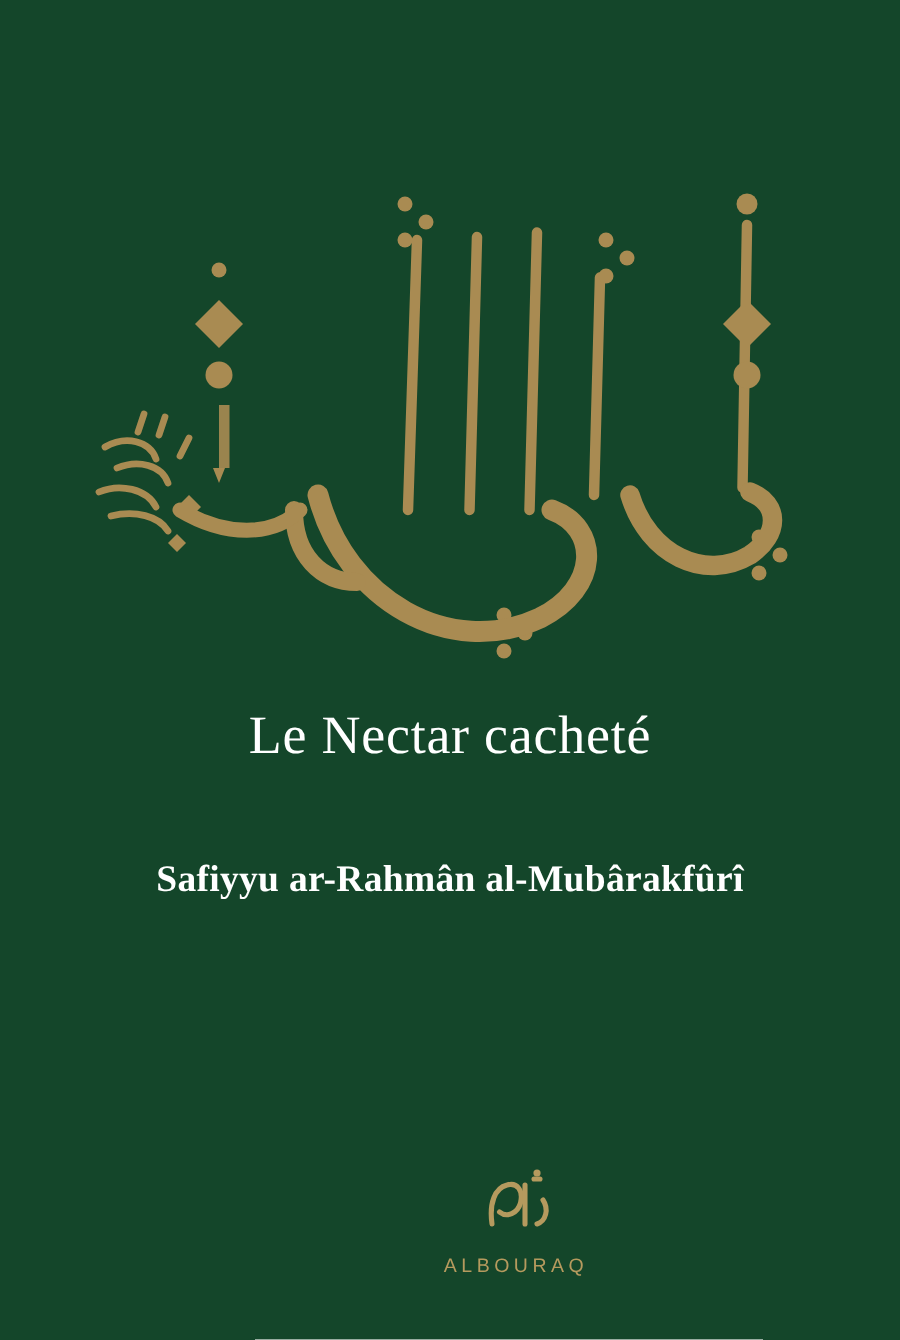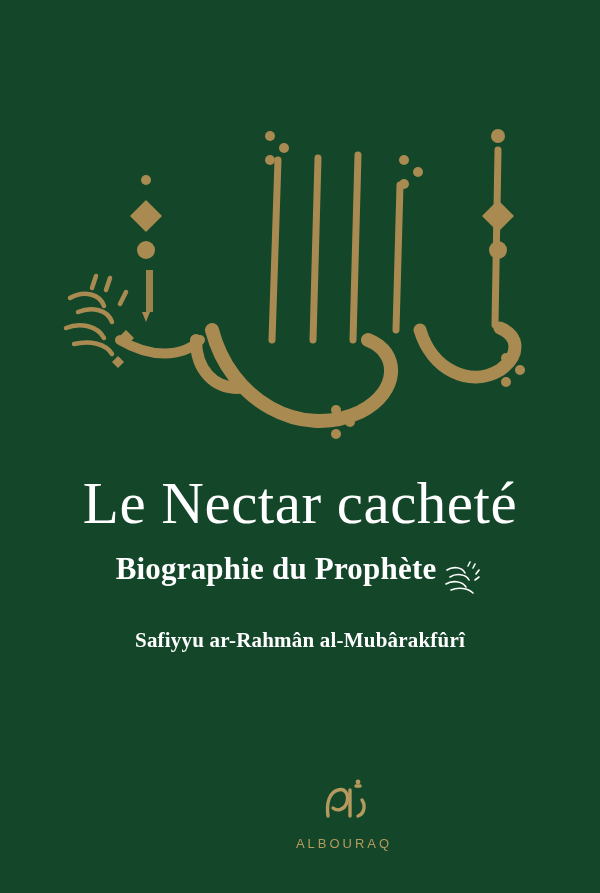--- a/index.html
+++ b/index.html
@@ -33,21 +33,21 @@
 
   
   .title-block {
     position: absolute;
     left: 0;
     top: 470px;
     width: 600px;
     text-align: center;
   }
   .main-title {
-    font-size: 59px;
+    font-size: 36px;
     font-weight: normal;
     letter-spacing: 0.5px;
     line-height: 1.15;
     margin: 0;
     padding: 0;
     color: #ffffff;
   }
   .subtitle-row {
     margin-top: 14px;
     display: flex;
@@ -64,22 +64,22 @@
   }
   .salawat-glyph {
     margin-top: 6px;
     width: 42px;
     height: 38px;
     flex: none;
   }
   .salawat-glyph svg { display:block; width:42px; height:38px; }
 
   .author {
-    margin-top: 32px;
-    font-size: 21px;
+    margin-top: 62px;
+    font-size: 25px;
     font-weight: bold;
     color: #ffffff;
     letter-spacing: 0.2px;
   }
   .translator {
     margin-top: 30px;
     font-size: 17px;
     font-weight: bold;
     color: #ffffff;
     letter-spacing: 0.2px;
@@ -170,37 +170,20 @@
       <g fill="#a98b52">
         <path d="M126 290 l8 8 -8 8 -8 -8 z"></path>
         <path d="M118 316 l6 6 -6 6 -6 -6 z"></path>
       </g>
     </svg>
   </div>
 
   <div class="title-block">
     <h1 class="main-title">Le Nectar cacheté</h1>
 
-    <div class="subtitle-row">
-      <div class="subtitle">Biographie du Prophète</div>
-      <div class="salawat-glyph">
-        <svg viewBox="0 0 42 38" xmlns="http://www.w3.org/2000/svg" aria-hidden="true">
-          <g fill="none" stroke="#ffffff" stroke-width="1.6" stroke-linecap="round">
-            <path d="M5 12 C11 8 20 9 23 15"></path>
-            <path d="M8 19 C14 15 24 16 27 22"></path>
-            <path d="M4 26 C10 22 20 23 24 29"></path>
-            <path d="M9 32 C16 29 26 30 31 35"></path>
-            <path d="M26 8 L28 4"></path>
-            <path d="M31 10 L33 6"></path>
-            <path d="M34 16 L37 12"></path>
-            <path d="M33 22 L37 19"></path>
-          </g>
-        </svg>
-      </div>
-    </div>
 
     <div class="author">Safiyyu ar-Rahmân al-Mubârakfûrî</div>
   </div>
 
   <div class="publisher">
     <div class="publisher-mark">
       <svg viewBox="0 0 56 52" xmlns="http://www.w3.org/2000/svg" aria-hidden="true">
         <g fill="none" stroke="#b59a5e" stroke-width="3.4" stroke-linecap="round">
           <path d="M12 40 C10 26 14 16 22 14 C29 12 33 18 31 26 C29 33 22 36 17 32"></path>
           <path d="M34 40 L34 14"></path>

